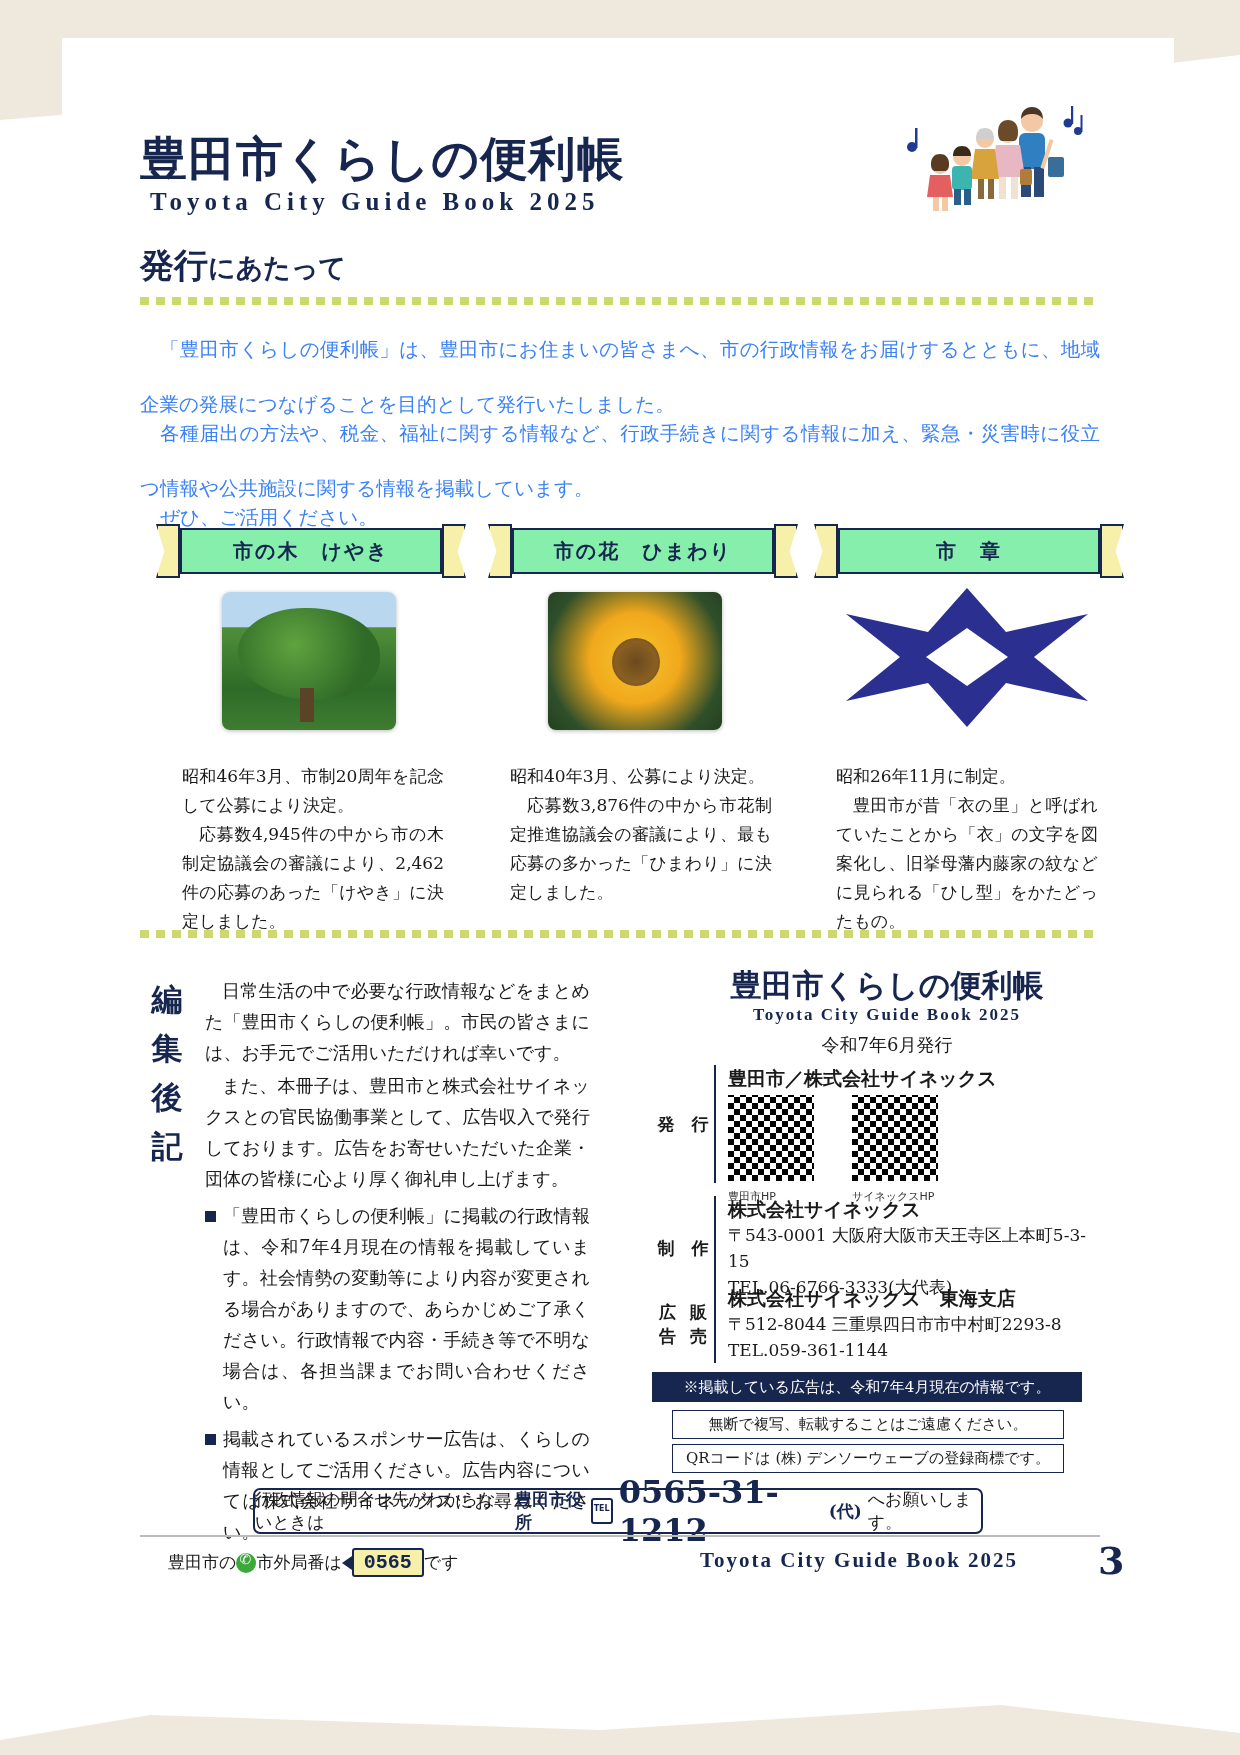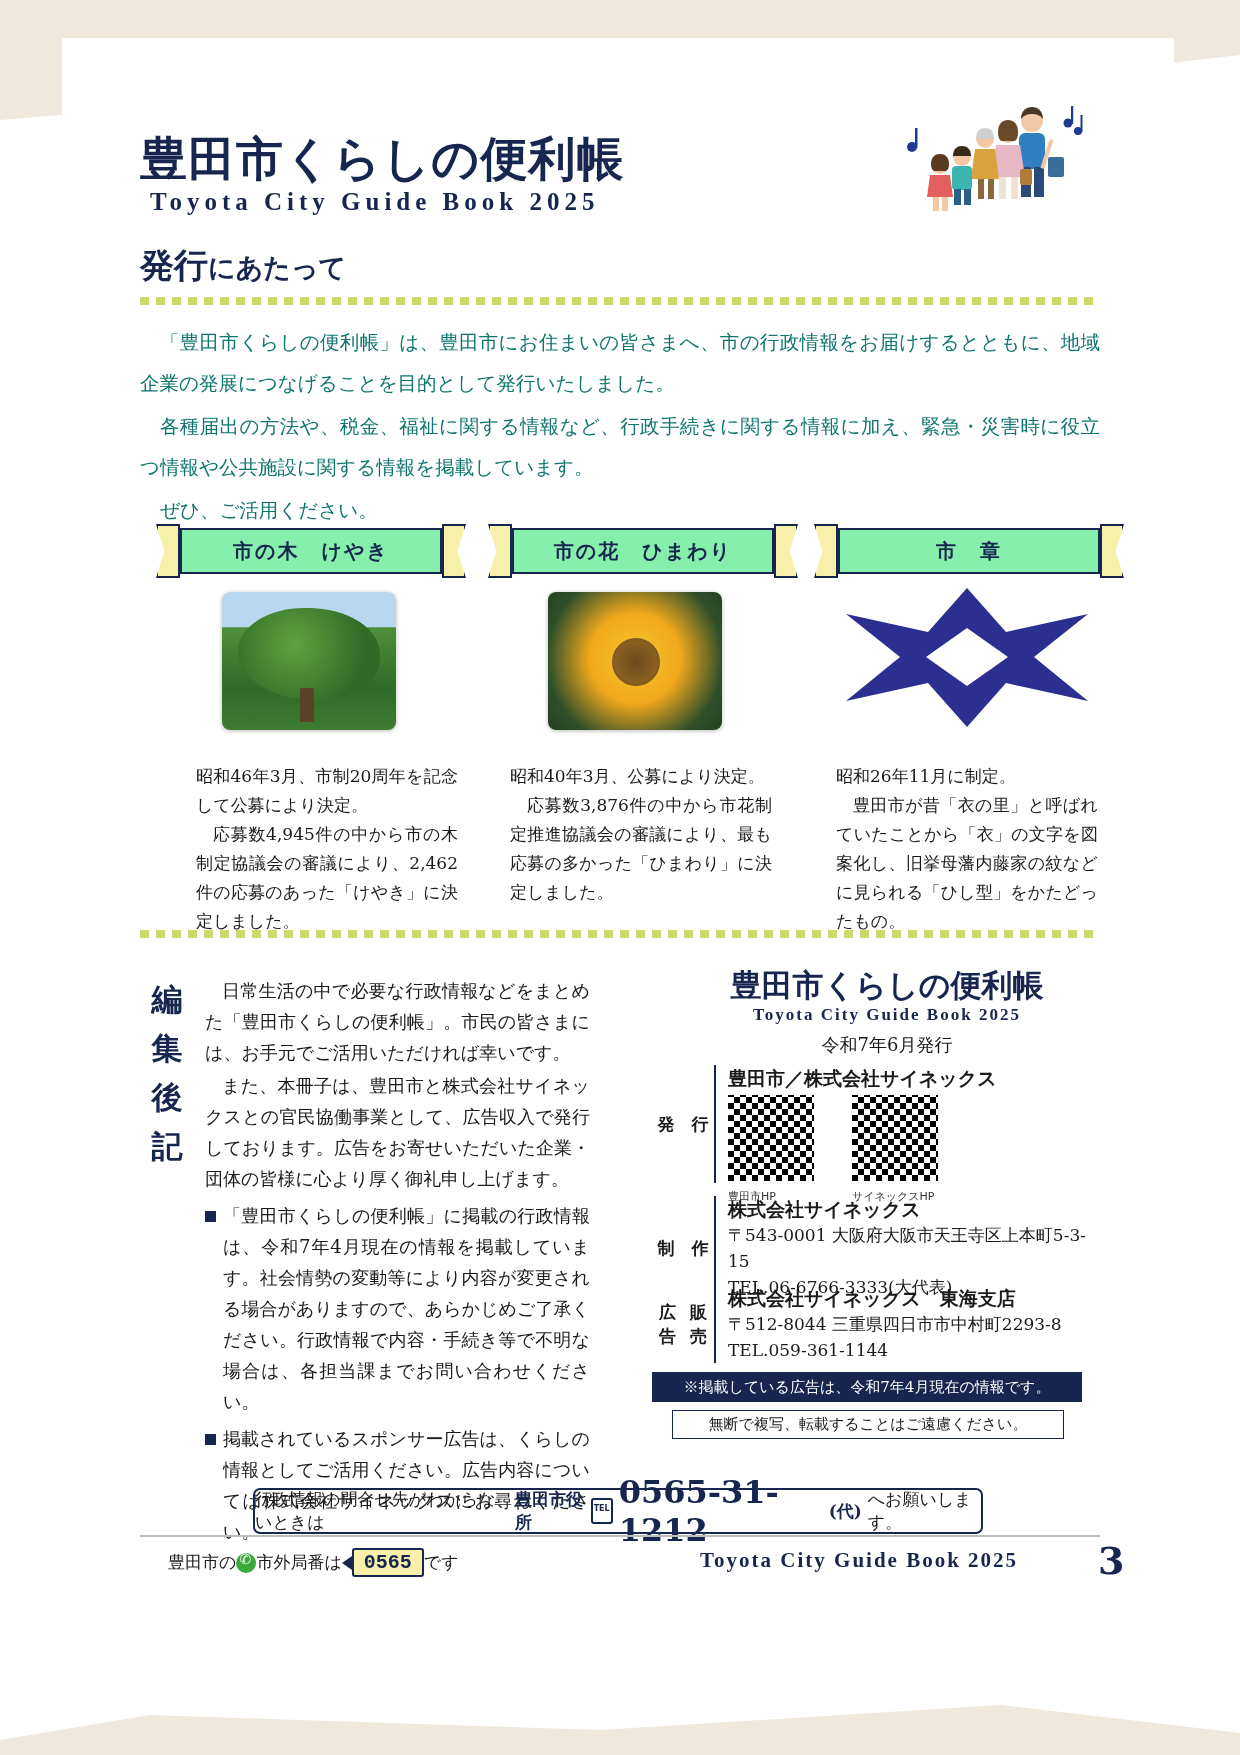--- a/index.html
+++ b/index.html
@@ -86,22 +86,22 @@
   }
   .rule-1 { top: 297px; }
   .rule-2 { top: 930px; }
 
   
   .para {
     position: absolute;
     left: 140px;
     width: 960px;
     font-size: 19.5px;
-    line-height: 41px;
-    color: #0f766e;
+    line-height: 55px;
+    color: #3b82f6;
     text-align: justify;
     font-family: "DejaVu Serif", serif;
   }
   .p1 { top: 322px; }
   .p2 { top: 406px; }
   .p3 { top: 490px; }
   .indent { text-indent: 20px; }
 
   
   .ribbon {
@@ -167,21 +167,21 @@
   
   .caption {
     position: absolute;
     top: 762px;
     font-size: 17px;
     line-height: 29px;
     color: #1a1a1a;
     font-family: "DejaVu Serif", serif;
     text-align: justify;
   }
-  .cap-1 { left: 196px; width: 262px; }
+  .cap-1 { left: 182px; width: 262px; }
   .cap-2 { left: 510px; width: 262px; }
   .cap-3 { left: 836px; width: 262px; }
   .cap-indent { text-indent: 17px; }
 
   
   .kouki-label {
     position: absolute;
     left: 146px; top: 975px;
     width: 42px;
     font-size: 31px;
@@ -577,20 +577,21 @@
     </div>
     <div class="rowbody">
       <div class="strong">株式会社サイネックス　東海支店</div>
       <div>〒512-8044 三重県四日市市中村町2293-8</div>
       <div>TEL.059-361-1144</div>
     </div>
   </div>
 
   <div class="notice-dark">※掲載している広告は、令和7年4月現在の情報です。</div>
   <div class="notice-line nl-1">無断で複写、転載することはご遠慮ください。</div>
+  <div class="notice-line nl-2">QRコードは (株) デンソーウェーブの登録商標です。</div>
 
   <div class="callout">
     <span>行政情報の問合せ先がわからないときは</span>
     <span class="navy">豊田市役所</span>
     <span class="tel-badge"></span>
     <span class="bignum">0565-31-1212</span>
     <span class="navy">(代)</span>
     <span>へお願いします。</span>
   </div>
 

